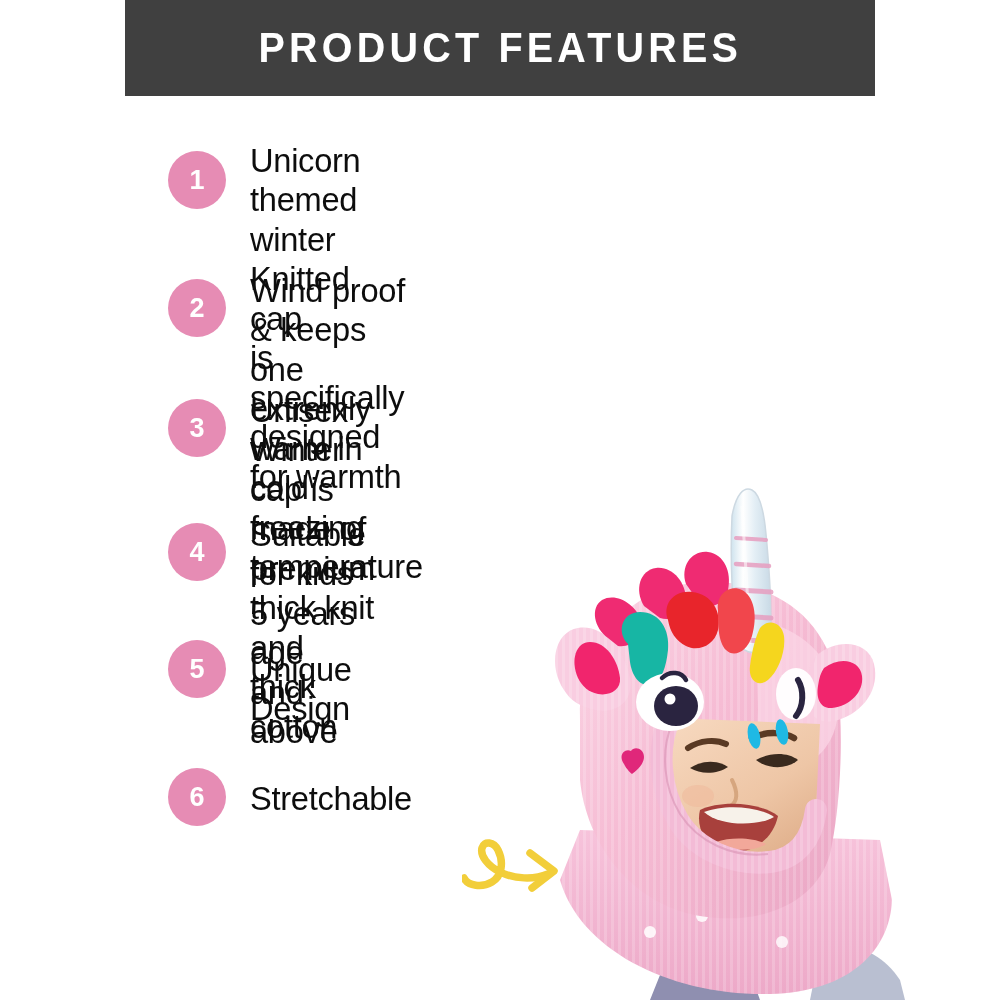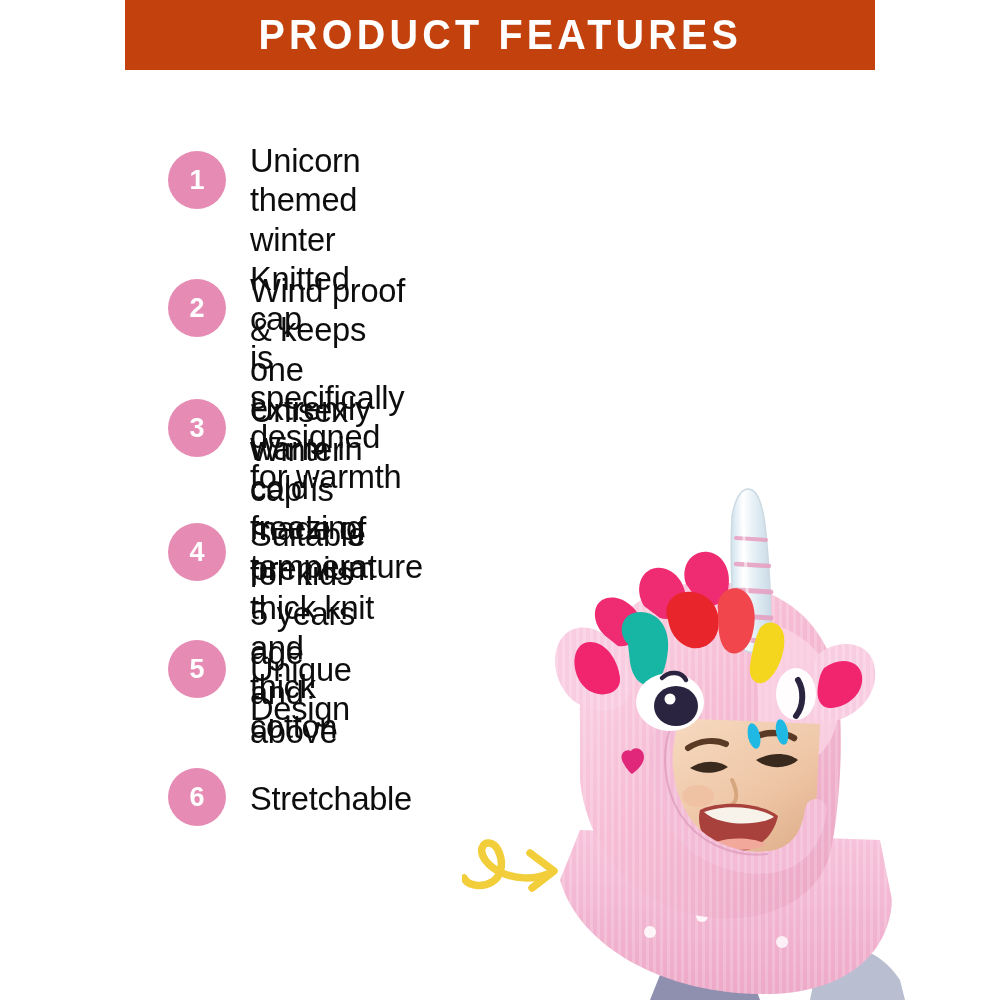--- a/index.html
+++ b/index.html
@@ -13,22 +13,22 @@
   #page {
     position:relative;
     width:1000px; height:1000px;
     background:#ffffff;
   }
 
   
   #header-banner {
     position:absolute;
     left:125px; top:0px;
-    width:750px; height:70px;
-    background:#c2410c;
+    width:750px; height:96px;
+    background:#404040;
     display:flex;
     align-items:center;
     justify-content:center;
   }
   #header-title {
     color:#ffffff;
     font-size:42px;
     font-weight:700;
     letter-spacing:4.5px;
     line-height:1;

